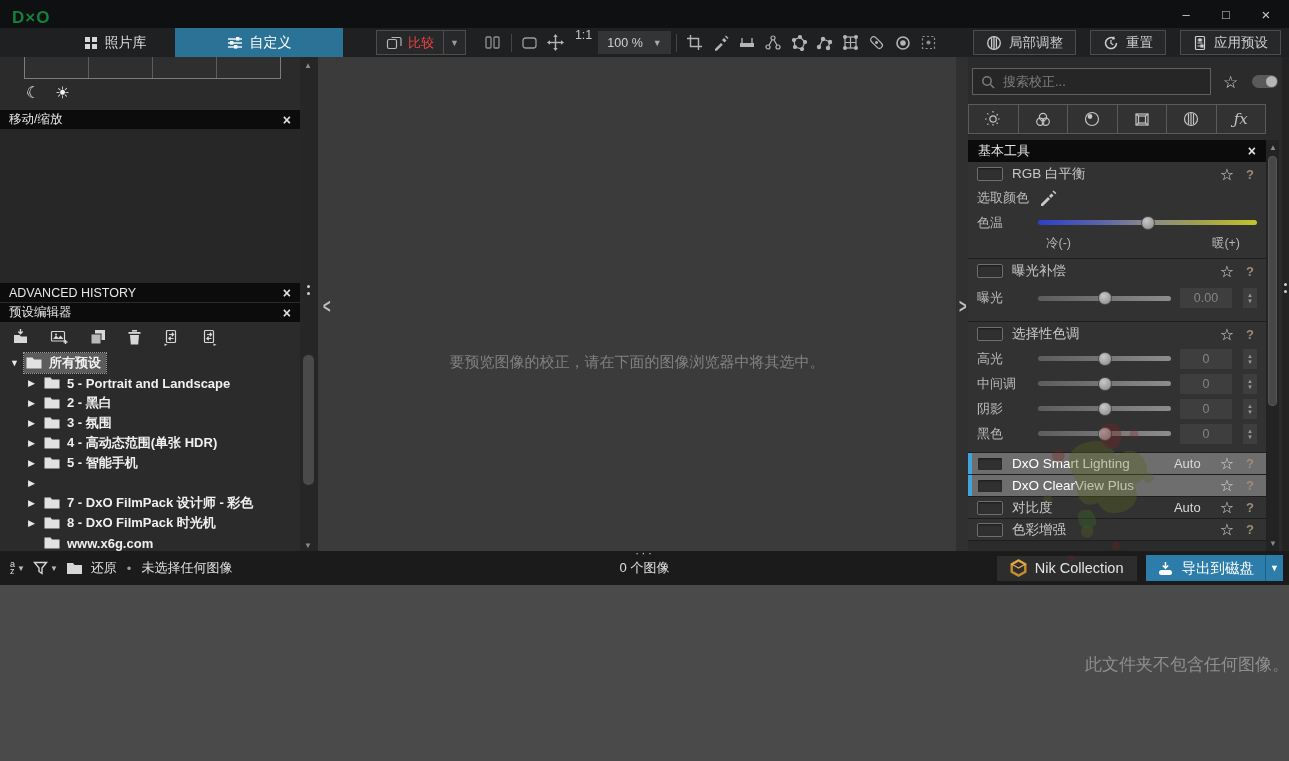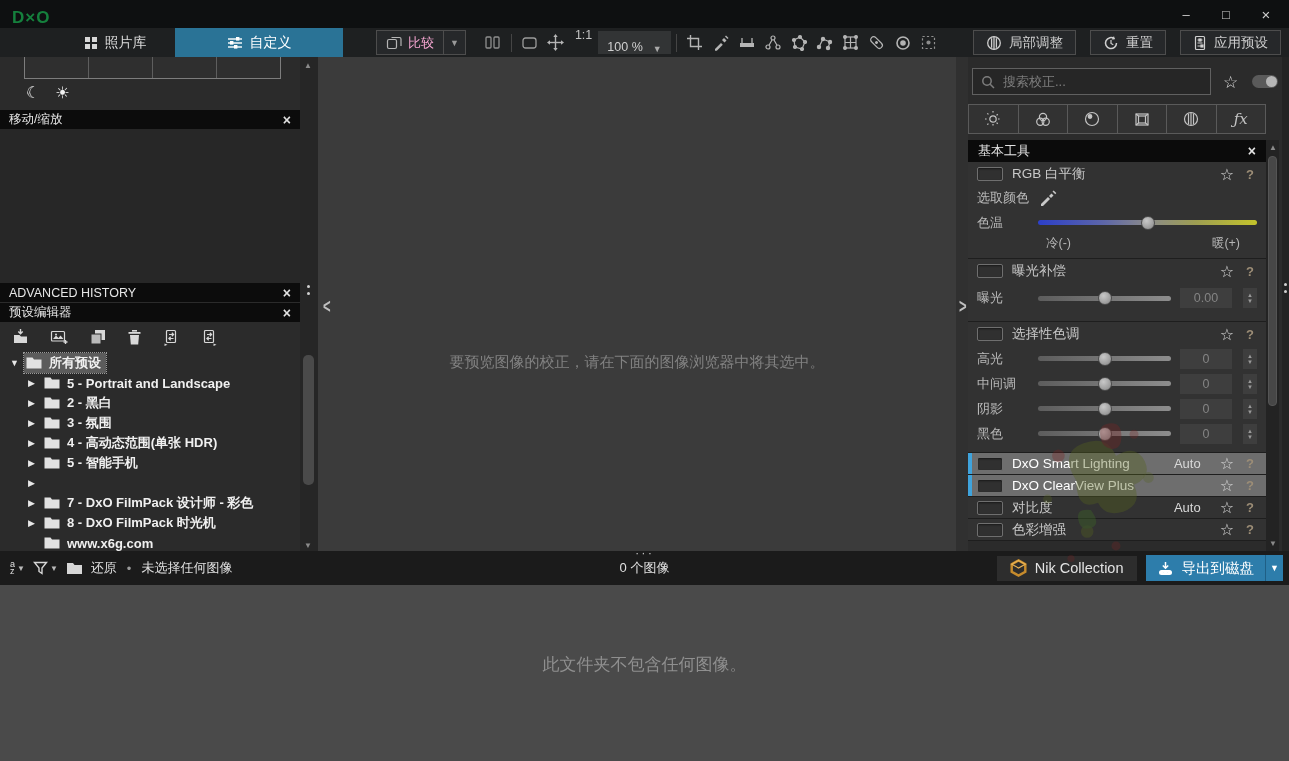--- a/index.html
+++ b/index.html
@@ -13,26 +13,26 @@
   .menu-item { padding:0 15px; height:28px; line-height:28px; color:#e4e4e4; font-size:13px; cursor:default; }
   .win-controls { margin-left:auto; display:flex; align-items:center; gap:26px; padding-right:16px; color:#cfcfcf; }
   .win-btn { width:14px; text-align:center; font-size:13px; }
 
   
   .toolbar { position:absolute; top:28px; left:0; width:100%; height:29px; background:#1e2021; display:flex; align-items:stretch; }
   .tab { display:flex; align-items:center; gap:7px; justify-content:center; font-size:14px; color:#dcdcdc; }
   .tab-photolib { width:120px; margin-left:55px; }
   .tab-custom { width:168px; background:#2a7396; color:#fff; }
   .compare-btn { display:flex; align-items:center; margin-left:33px; border:1px solid #4d4d4d; height:25px; align-self:center; background:#26282a; }
-  .compare-main { display:flex; align-items:center; gap:6px; padding:0 9px; color:#f9a8d4;justify-content:center; }
+  .compare-main { display:flex; align-items:center; gap:6px; padding:0 9px; color:#ef4444;justify-content:center; }
   .compare-dd { border-left:1px solid #4d4d4d; padding:0 6px; color:#9a9a9a; font-size:9px; height:100%; display:flex; align-items:center; }
   .tb-icon { display:flex; align-items:center; justify-content:center; width:26px; height:25px; color:#b5b5b5; align-self:center; }
   .tb-sep { width:1px; height:18px; background:#454545; align-self:center; margin:0 5px; }
   .ratio-label { color:#c3c3c3; font-size:12.5px; padding:0 6px; }
-  .zoom-select { display:flex; align-items:flex-end; gap:10px; background:#323435; height:23px; padding:0 9px; color:#d0d0d0; font-size:12.5px; align-self:center; }
+  .zoom-select { display:flex; align-items:center; gap:10px; background:#323435; height:23px; padding:0 9px; color:#d0d0d0; font-size:12.5px; align-self:center; }
   .zoom-select .dd { font-size:9px; color:#aaa; }
   .tb-btn { display:flex; align-items:center; gap:7px; border:1px solid #4d4d4d; background:#26282a; color:#cfcfcf; font-size:13.5px; height:25px; padding:0 12px; align-self:center; }
   .tb-right { margin-left:auto; display:flex; gap:14px; padding-right:8px; }
 
   
   .left-panel { position:absolute; top:57px; left:0; width:300px; height:494px; background:#2b2b2b; }
   .left-gutter { position:absolute; top:57px; left:300px; width:18px; height:494px; background:#262626; }
   .viewer { position:absolute; top:57px; left:318px; width:638px; height:494px; background:#3b3b3b; }
   .right-gutter { position:absolute; top:57px; left:956px; width:12px; height:494px; background:#303030; }
   .right-panel { position:absolute; top:57px; left:968px; width:314px; height:494px; background:#2b2b2b; }
@@ -119,21 +119,21 @@
   .sb-dot { color:#9a9a9a; padding:0 2px; }
   .sb-count { position:absolute; left:50%; transform:translateX(-50%); color:#e0e0e0; font-size:13px; }
   .sb-right { margin-left:auto; display:flex; align-items:center; gap:9px; padding-right:6px; }
   .nik-btn { display:flex; align-items:center; gap:8px; background:#2d2d2d; height:25px; padding:0 13px; color:#e3e3e3; font-size:14.5px; }
   .export-btn { display:flex; align-items:stretch; background:#2d7dab; height:26px; color:#fff; }
   .export-main { display:flex; align-items:center; gap:8px; padding:0 11px; font-size:14.5px; }
   .export-dd { border-left:1px solid #1f5f85; width:18px; display:flex; align-items:center; justify-content:center; font-size:9px; }
 
   
   .browser { position:absolute; top:585px; left:0; width:100%; height:176px; background:#4a4a4a; }
-  .browser-msg { position:absolute; top:68px; width:100%; text-align:center; color:#8f8f8f; font-size:17px; }
+  .browser-msg { position:absolute; top:68px; width:100%; text-align:right; color:#8f8f8f; font-size:17px; }
 
   svg { display:block; }
 </style>
 </head>
 <body>
 
 <div class="window">
 
   <div class="menubar">
     <div class="logo">D×O</div>

